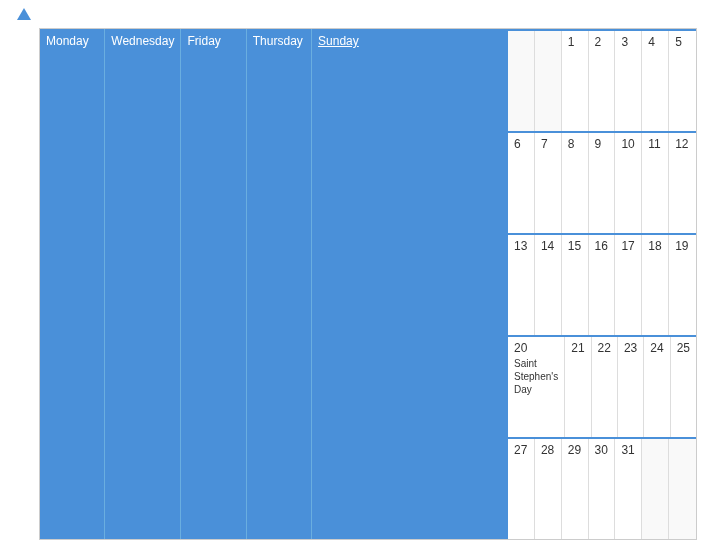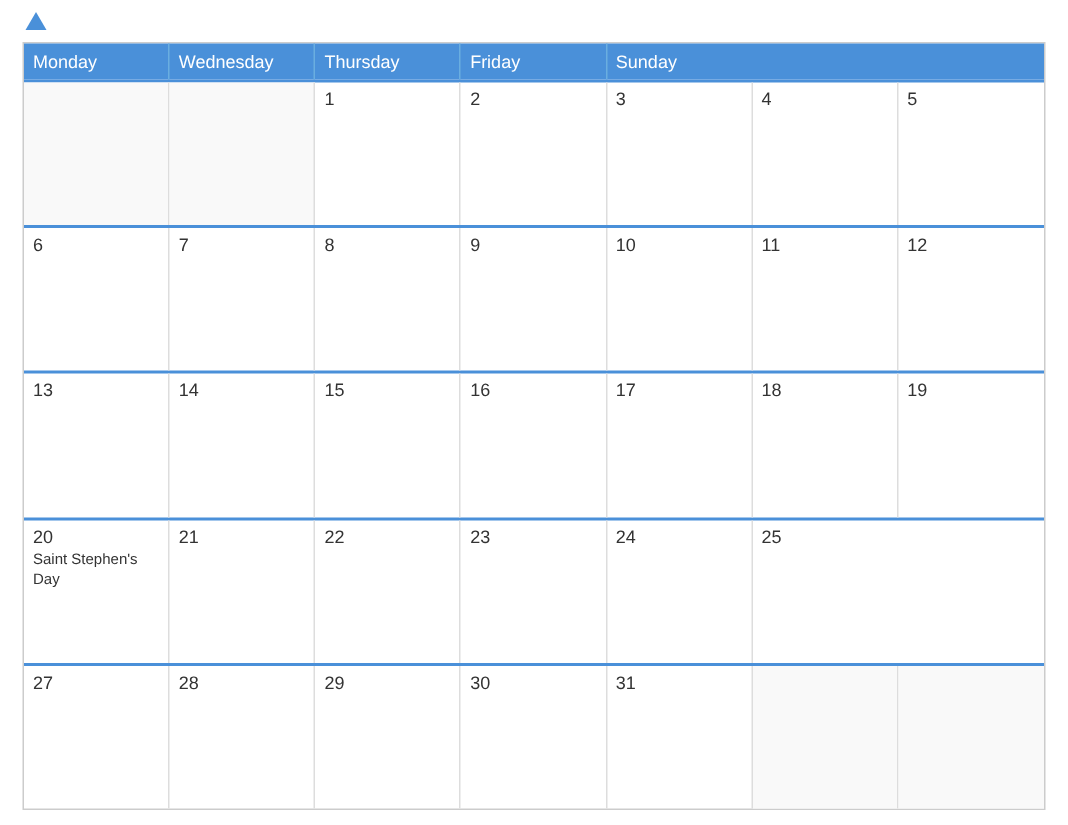--- a/index.html
+++ b/index.html
@@ -58,37 +58,38 @@
     }
     .country {
       font-size: 14px;
       color: #333;
       align-self: flex-start;
       margin-top: 10px;
     }
     .calendar {
       flex: 1;
       display: flex;
-      flex-direction: column;
       border: 1px solid #ccc;
+      margin-left: 24px;
     }
     .cal-header {
       display: grid;
       grid-template-columns: repeat(7, 1fr);
       background: #4A90D9;
     }
     .cal-header-cell {
       color: #fff;
       font-size: 12px;
       padding: 5px 6px;
       font-weight: normal;
       border-right: 1px solid #6aaee0;
     }
     .cal-header-cell:last-child {
       border-right: none;
+      text-decoration: underline;
     }
     .cal-body {
       flex: 1;
       display: flex;
       flex-direction: column;
     }
     .cal-row {
       display: grid;
       grid-template-columns: repeat(7, 1fr);
       flex: 1;
@@ -133,22 +134,22 @@
       <div class="logo-blue"></div>
     </div>
     <div class="title"></div>
     <div class="country"></div>
   </div>
 
   <div class="calendar">
     <div class="cal-header">
     <div class="cal-header-cell">Monday</div>
         <div class="cal-header-cell">Wednesday</div>
+        <div class="cal-header-cell">Friday</div>
         <div class="cal-header-cell">Thursday</div>
-        <div class="cal-header-cell">Friday</div>
         <div class="cal-header-cell">Sunday</div>
       </div>
     <div class="cal-body">
     <div class="cal-row">
           <div class="cal-cell empty"></div>
           <div class="cal-cell empty"></div>
           <div class="cal-cell">
             <span class="day-number">1</span>
           </div>
           <div class="cal-cell">

